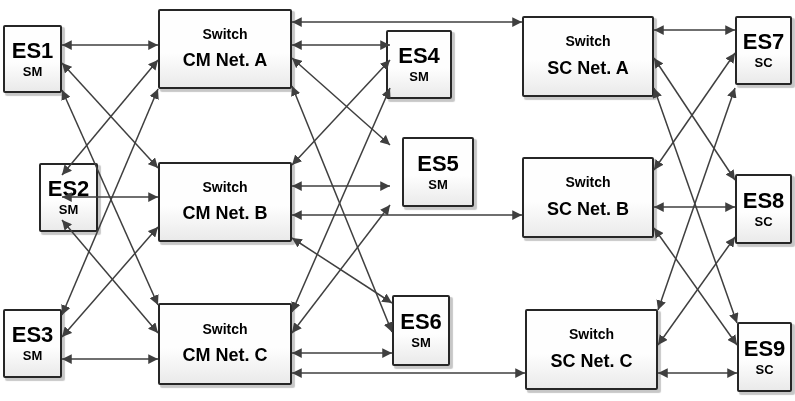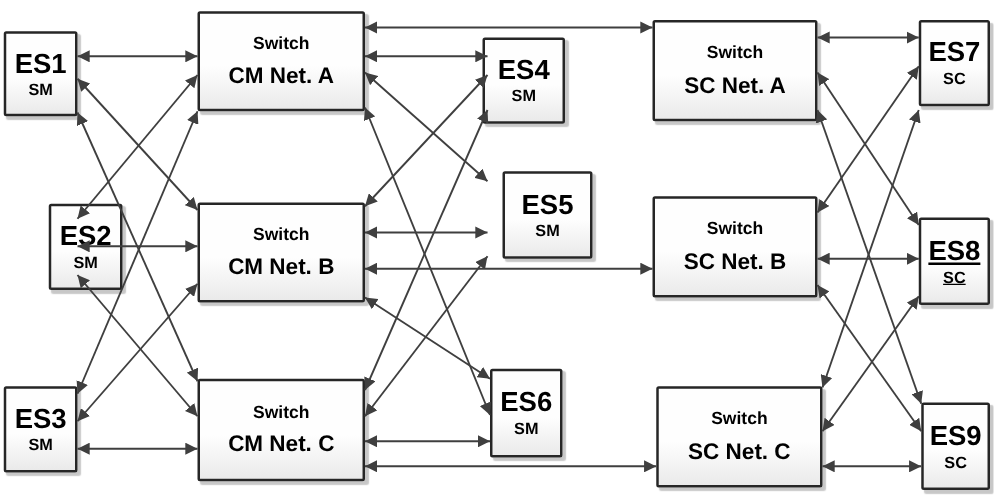--- a/index.html
+++ b/index.html
@@ -143,21 +143,21 @@
       <span class="subtitle">SC Net. B</span>
     </div>
     <div class="node switch" style="left: 525px; top: 309px; width: 133px; height: 81px; background: linear-gradient(rgb(254, 254, 254) 55%, rgb(234, 234, 234)); border-color: rgb(38, 38, 38); color: rgb(0, 0, 0);">
       <span class="title">Switch</span>
       <span class="subtitle">SC Net. C</span>
     </div>
     <div class="node end-system" style="left: 735px; top: 16px; width: 57px; height: 69px; background: linear-gradient(rgb(254, 254, 254) 55%, rgb(234, 234, 234)); border-color: rgb(38, 38, 38); color: rgb(0, 0, 0);">
       <span class="title">ES7</span>
       <span class="subtitle">SC</span>
     </div>
-    <div class="node end-system" style="left: 735px; top: 174px; width: 57px; height: 70px; background: linear-gradient(rgb(254, 254, 254) 55%, rgb(234, 234, 234)); border-color: rgb(38, 38, 38); color: rgb(0, 0, 0); text-decoration: underline;">
+    <div class="node end-system" style="left: 735px; top: 174px; width: 57px; height: 70px; background: linear-gradient(rgb(254, 254, 254) 55%, rgb(234, 234, 234)); border-color: rgb(38, 38, 38); color: rgb(0, 0, 0);">
       <span class="title">ES8</span>
       <span class="subtitle">SC</span>
     </div>
     <div class="node end-system" style="left: 737px; top: 322px; width: 55px; height: 70px; background: linear-gradient(rgb(254, 254, 254) 55%, rgb(234, 234, 234)); border-color: rgb(38, 38, 38); color: rgb(0, 0, 0);">
       <span class="title">ES9</span>
       <span class="subtitle">SC</span>
     </div>
   </div>
 
 </body></html>

